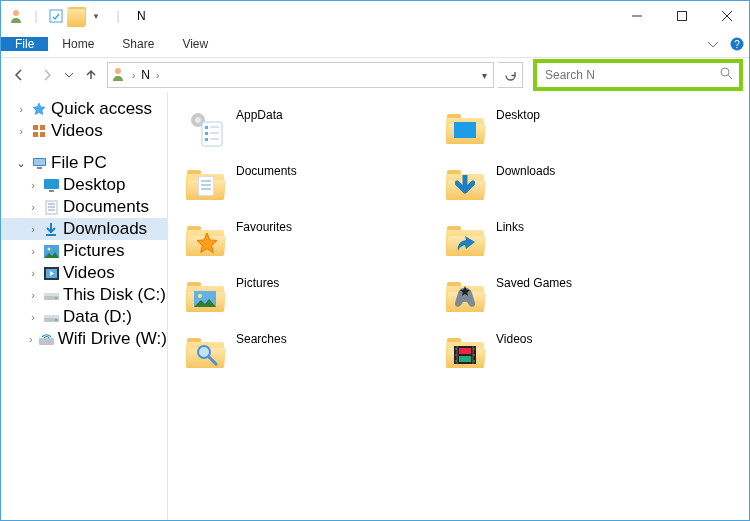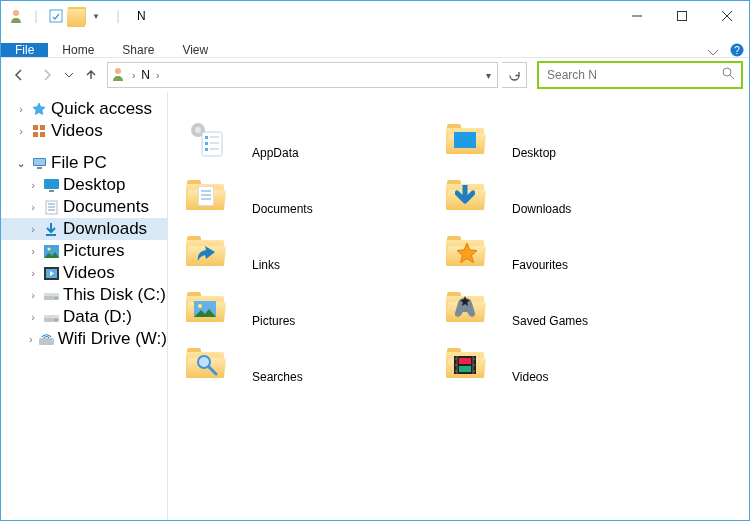--- a/index.html
+++ b/index.html
@@ -4,52 +4,52 @@
 <style>
 html,body{margin:0;padding:0;font-family:"Segoe UI",Arial,sans-serif;font-size:12px;color:#000;background:#fff}
 .window{width:750px;height:521px;border:1px solid #4aa3df;box-sizing:border-box;display:flex;flex-direction:column;background:#fff}
 .titlebar{height:30px;display:flex;align-items:center;background:#fff}
 .titlebar .qat{display:flex;align-items:center;padding-left:6px;gap:2px}
 .titlebar .qat span{width:18px;height:18px;display:flex;align-items:center;justify-content:center}
 .titlebar .title{margin-left:8px;font-size:12px;color:#000}
 .titlebar .spacer{flex:1}
 .winbtns{display:flex}
 .winbtn{width:45px;height:30px;display:flex;align-items:center;justify-content:center;color:#333}
-.ribbon{height:26px;display:flex;align-items:flex-end;border-bottom:1px solid #e5e5e5}
+.ribbon{height:26px;display:flex;align-items:center;border-bottom:1px solid #e5e5e5}
 .ribbon .tab{padding:0 14px;display:flex;align-items:center;font-size:12px;color:#333}
 .ribbon .tab.file{background:#1979ca;color:#fff}
 .ribbon .rSpacer{flex:1}
 .ribbon .expand{width:24px;display:flex;align-items:center;justify-content:center;color:#666}
 .ribbon .help{width:24px;display:flex;align-items:center;justify-content:center}
 .navbar{height:34px;display:flex;align-items:center;padding:0 6px;gap:4px}
 .navbtn{width:24px;height:24px;display:flex;align-items:center;justify-content:center;color:#777}
 .navbtn.enabled{color:#555}
 .navbtn.disabled{color:#bbb}
 .address{flex:1;height:24px;border:1px solid #ccc;display:flex;align-items:center;padding:0 2px;gap:6px;background:#fff}
 .address .crumb{font-size:12px;color:#000}
 .address .sep{color:#666;font-size:10px}
 .address .addrSpacer{flex:1}
 .refresh{width:24px;height:24px;border:1px solid #ccc;border-left:none;display:flex;align-items:center;justify-content:center;color:#555;margin-right:6px}
-.search{width:190px;height:24px;border:2px solid #84cc16;display:flex;align-items:center;padding:0 6px;color:#777;position:relative}
+.search{width:190px;height:24px;border:4px solid #84cc16;display:flex;align-items:center;padding:0 6px;color:#777;position:relative}
 .search input{border:none;outline:none;width:100%;font-size:12px;color:#333;background:transparent}
 .search .sicon{position:absolute;right:6px;color:#777}
 .body{flex:1;display:flex;overflow:hidden}
 .sidebar{width:166px;border-right:1px solid #e5e5e5;padding-top:6px;overflow:auto}
 .tree-item{display:flex;align-items:center;height:22px;padding-left:6px;gap:4px;white-space:nowrap}
 .tree-item .twisty{width:12px;color:#7a7a7a;font-size:11px;text-align:center}
 .tree-item .twisty.open{color:#404040}
 .tree-item .ico{width:16px;height:16px;display:inline-flex;align-items:center;justify-content:center}
 .tree-item .lbl{font-size:17px}
 .tree-item.depth1{padding-left:14px}
 .tree-item.depth2{padding-left:26px}
 .tree-item.selected{background:#d9e8f7}
 .tree-spacer{height:10px}
 .content{flex:1;overflow:auto;padding:14px 10px}
 .grid{display:grid;grid-template-columns:repeat(2,260px);grid-auto-rows:56px;column-gap:0;row-gap:0}
-.item{display:flex;align-items:flex-end;gap:26px;padding:2px 6px;height:52px}
+.item{display:flex;align-items:flex-start;gap:10px;padding:2px 6px;height:52px}
 .item .bigico{width:42px;height:42px;display:flex;align-items:center;justify-content:center;position:relative}
 .item .name{font-size:12px;color:#000}
 
 .folder{position:relative;width:38px;height:30px}
 .folder .back{position:absolute;left:1px;top:0;width:14px;height:8px;background:#f6c562;border-radius:2px 2px 0 0}
 .folder .body{position:absolute;left:0;top:4px;width:38px;height:26px;background:linear-gradient(#ffe3a0,#f5c255);border-radius:2px}
 .folder .front{position:absolute;left:0;bottom:0;width:38px;height:20px;background:linear-gradient(#ffe8ad,#f6c560);transform:skewX(-6deg);transform-origin:bottom left;border-radius:2px}
 
 .sfolder{position:relative;width:16px;height:13px}
 .sfolder .sb{position:absolute;left:0;top:2px;width:16px;height:11px;background:linear-gradient(#ffe3a0,#f5c255);border-radius:1px}
@@ -370,39 +370,39 @@
           </span>
           <span class="name">Downloads</span>
         </div>
         <div class="item">
           <span class="bigico">
             <span class="folder">
                 <span class="back"></span>
                 <span class="body"></span>
                 <span class="front"></span>
               </span>
+            <svg width="22" height="22" viewBox="0 0 22 22" style="position:absolute;left:12px;top:13px">
+                <path d="M11 0l2.8 6.9 7.2.6-5.5 4.9 1.8 7.1L11 15.6 4.7 19.5l1.8-7.1L1 7.5l7.2-.6z" fill="#ff9f1a" stroke="#e07b00"></path>
+              </svg>
+          </span>
+          <span class="name">Favourites</span>
+        </div>
+
+        <div class="item">
+          <span class="bigico">
+            <span class="folder">
+                <span class="back"></span>
+                <span class="body"></span>
+                <span class="front"></span>
+              </span>
             <svg width="22" height="22" viewBox="0 0 22 22" style="position:absolute;left:11px;top:12px">
                 <path d="M3 19c-1-6 2-10 8-11l-1-4 10 6-9 7-1-4c-4 1-6 3-7 6z" fill="#1e7fc1"></path>
               </svg>
           </span>
           <span class="name">Links</span>
-        </div>
-
-        <div class="item">
-          <span class="bigico">
-            <span class="folder">
-                <span class="back"></span>
-                <span class="body"></span>
-                <span class="front"></span>
-              </span>
-            <svg width="22" height="22" viewBox="0 0 22 22" style="position:absolute;left:12px;top:13px">
-                <path d="M11 0l2.8 6.9 7.2.6-5.5 4.9 1.8 7.1L11 15.6 4.7 19.5l1.8-7.1L1 7.5l7.2-.6z" fill="#ff9f1a" stroke="#e07b00"></path>
-              </svg>
-          </span>
-          <span class="name">Favourites</span>
         </div>
         <div class="item">
           <span class="bigico">
             <span class="folder">
                 <span class="back"></span>
                 <span class="body"></span>
                 <span class="front"></span>
               </span>
             <svg width="22" height="16" viewBox="0 0 22 16" style="position:absolute;left:10px;top:15px">
                 <rect width="22" height="16" fill="#64b1e8"></rect>

